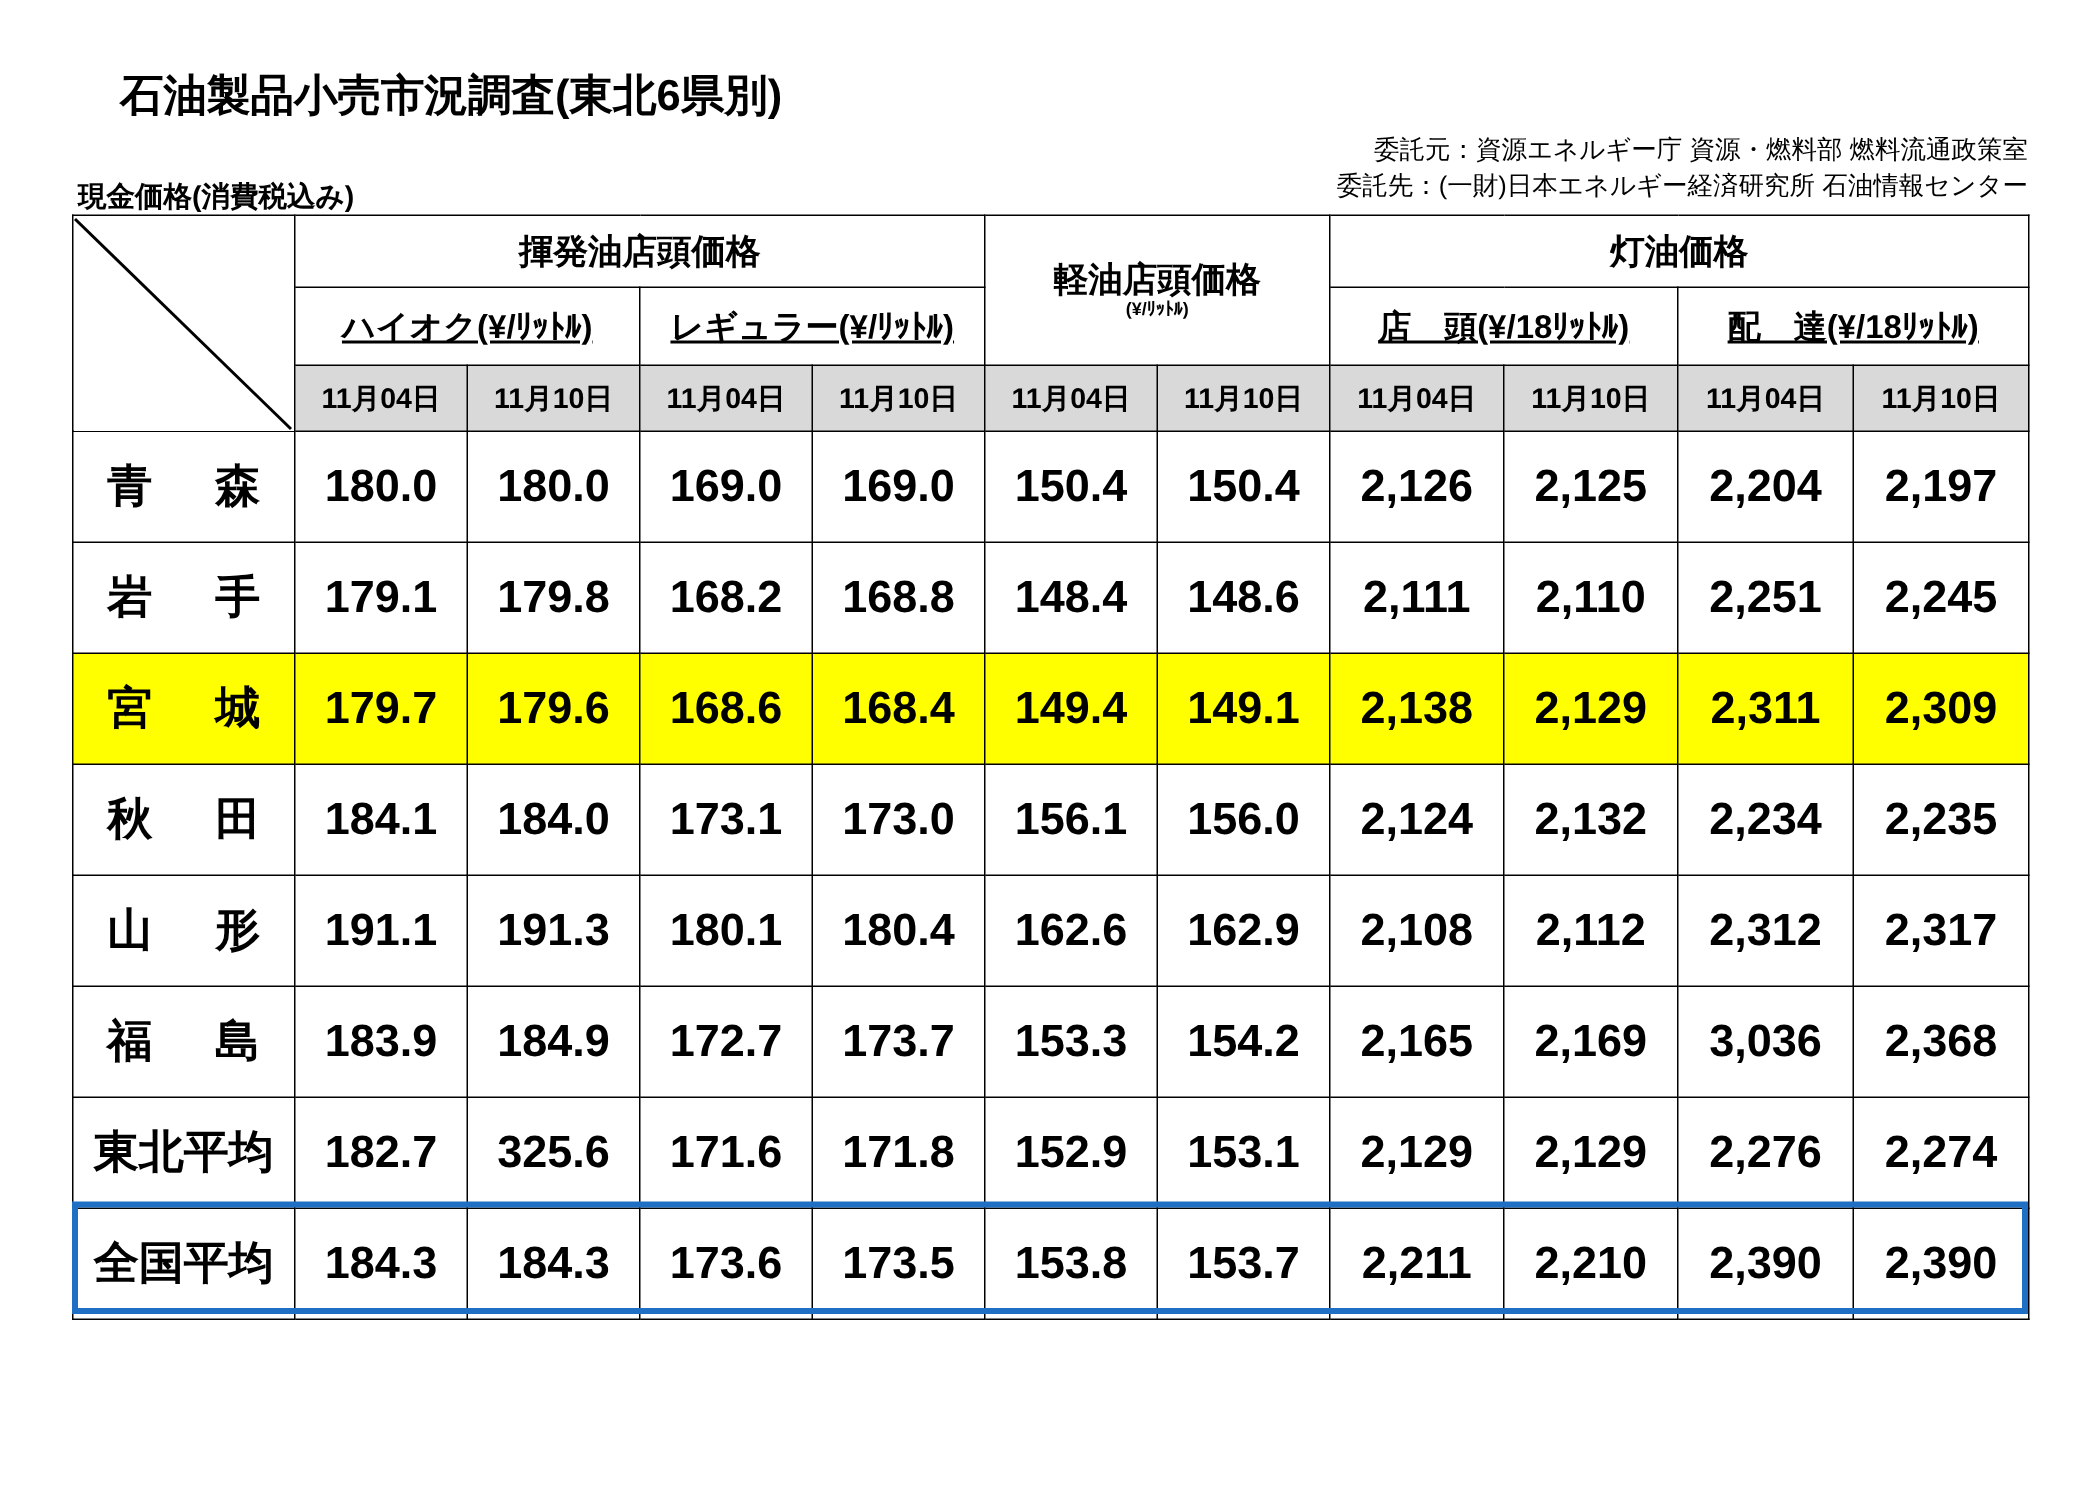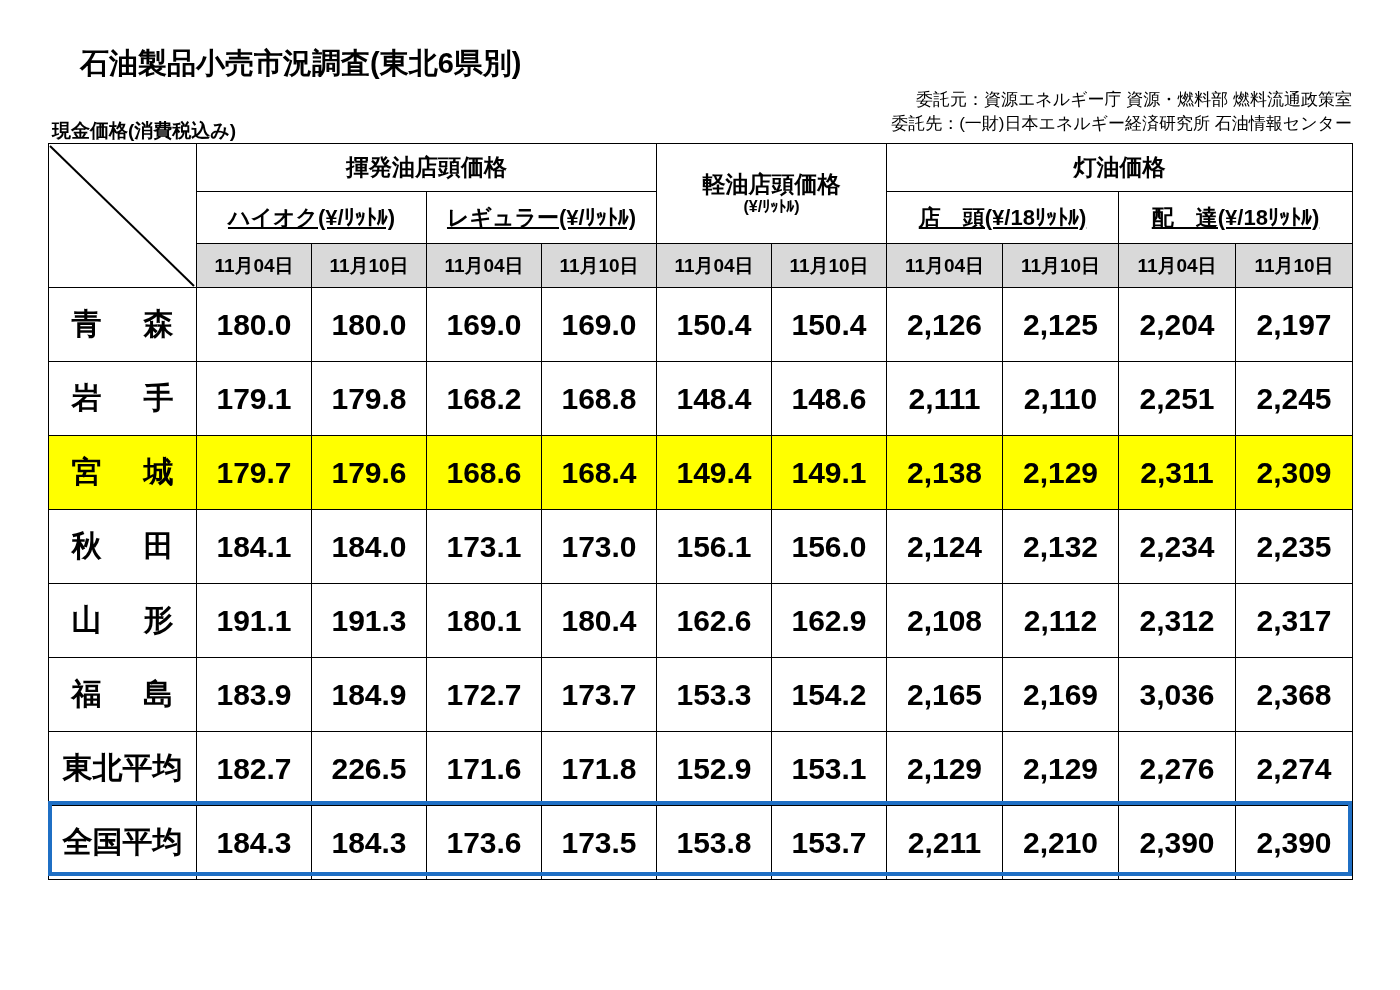--- a/index.html
+++ b/index.html
@@ -102,21 +102,21 @@
   .corner-cell {
     position: relative;
     width: 148px;
     padding: 0;
     overflow: hidden;
   }
   .corner-cell svg {
     display: block;
   }
   .unit-small {
-    font-size: 16px;
+    font-size: 12px;
   }
 
   .twoline {
     line-height: 1.15;
   }
 
   tr.data-row td {
     height: 73px;
     font-size: 30px;
   }
@@ -285,21 +285,21 @@
         <td>154.2</td>
         <td>2,165</td>
         <td>2,169</td>
         <td>3,036</td>
         <td>2,368</td>
       </tr>
 
       <tr class="data-row">
         <td class="row-label tight">東北平均</td>
         <td>182.7</td>
-        <td>226.5</td>
+        <td>325.6</td>
         <td>171.6</td>
         <td>171.8</td>
         <td>152.9</td>
         <td>153.1</td>
         <td>2,129</td>
         <td>2,129</td>
         <td>2,276</td>
         <td>2,274</td>
       </tr>
 

